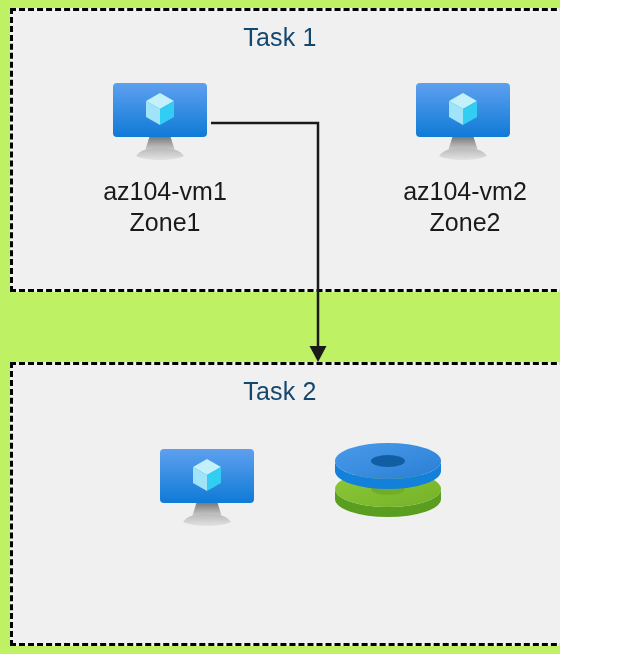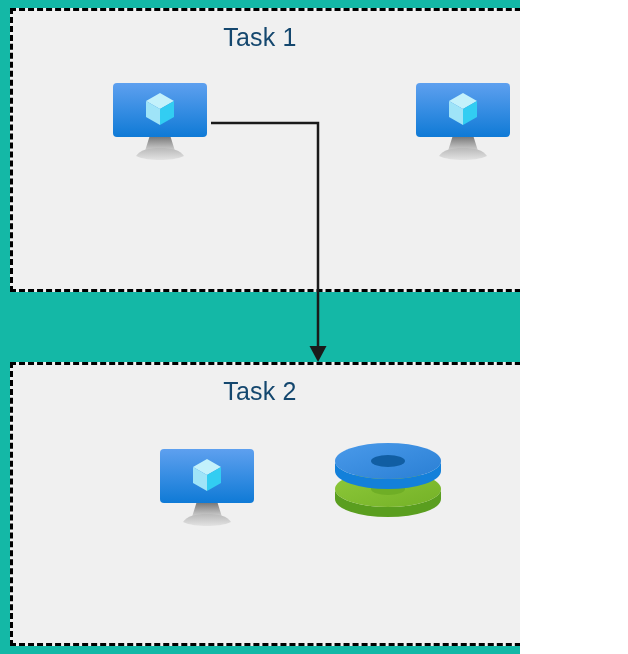--- a/index.html
+++ b/index.html
@@ -8,24 +8,24 @@
     background: #ffffff;
   }
   body {
     width: 628px;
     height: 654px;
     font-family: "Liberation Sans", sans-serif;
     -webkit-font-smoothing: antialiased;
   }
   #diagram {
     position: relative;
-    width: 520px;
+    width: 560px;
     height: 654px;
     overflow: hidden;
-    background: #14b8a6;
+    background: #bef264;
   }
 
   
   .task-box {
     position: absolute;
     background: #f0f0f0;
     border: 3px dashed #000000;
     box-sizing: border-box;
   }
   #task1-box { left: 10px;  top: 8px;   width: 610px; height: 284px; }
@@ -114,20 +114,22 @@
       <path d="M40 55 h20 l5 16 h-30 z" fill="url(#neck1)"></path>
       <path d="M26 76 c4-6 12-8 24-8 s20 2 24 8 c-6 3 -16 4 -24 4 s-18-1 -24-4 z" fill="url(#base1)"></path>
       <rect x="3" y="3" width="94" height="54" rx="4" ry="4" fill="url(#scr1)"></rect>
       <g transform="translate(50,29)">
         <path d="M0 -16 L14 -8 L0 0 L-14 -8 Z" fill="#c3f1fb"></path>
         <path d="M-14 -8 L0 0 L0 16 L-14 8 Z" fill="#9fe4f8"></path>
         <path d="M14 -8 L0 0 L0 16 L14 8 Z" fill="#32cdf2"></path>
       </g>
     </svg>
   </div>
+  <div class="node-label" id="vm1-label">az104-vm1
+Zone1</div>
 
   <div class="icon" id="vm2-icon">
     <svg viewBox="0 0 100 84" width="100" height="84" xmlns="http://www.w3.org/2000/svg">
       <defs>
         <linearGradient id="scr2" x1="0" y1="0" x2="0" y2="1">
           <stop offset="0%" stop-color="#5ea0ef"></stop>
           <stop offset="100%" stop-color="#0f7ad6"></stop>
         </linearGradient>
         <linearGradient id="neck2" x1="0" y1="0" x2="0" y2="1">
           <stop offset="0%" stop-color="#6d6d6d"></stop>
@@ -141,20 +143,22 @@
       <path d="M40 55 h20 l5 16 h-30 z" fill="url(#neck2)"></path>
       <path d="M26 76 c4-6 12-8 24-8 s20 2 24 8 c-6 3 -16 4 -24 4 s-18-1 -24-4 z" fill="url(#base2)"></path>
       <rect x="3" y="3" width="94" height="54" rx="4" ry="4" fill="url(#scr2)"></rect>
       <g transform="translate(50,29)">
         <path d="M0 -16 L14 -8 L0 0 L-14 -8 Z" fill="#c3f1fb"></path>
         <path d="M-14 -8 L0 0 L0 16 L-14 8 Z" fill="#9fe4f8"></path>
         <path d="M14 -8 L0 0 L0 16 L14 8 Z" fill="#32cdf2"></path>
       </g>
     </svg>
   </div>
+  <div class="node-label" id="vm2-label">az104-vm2
+Zone2</div>
 
   <div class="task-box" id="task2-box"></div>
   <div class="task-title" id="task2-title">Task 2</div>
 
   <div class="icon" id="vm3-icon">
     <svg viewBox="0 0 100 84" width="100" height="84" xmlns="http://www.w3.org/2000/svg">
       <defs>
         <linearGradient id="scr3" x1="0" y1="0" x2="0" y2="1">
           <stop offset="0%" stop-color="#5ea0ef"></stop>
           <stop offset="100%" stop-color="#0f7ad6"></stop>

